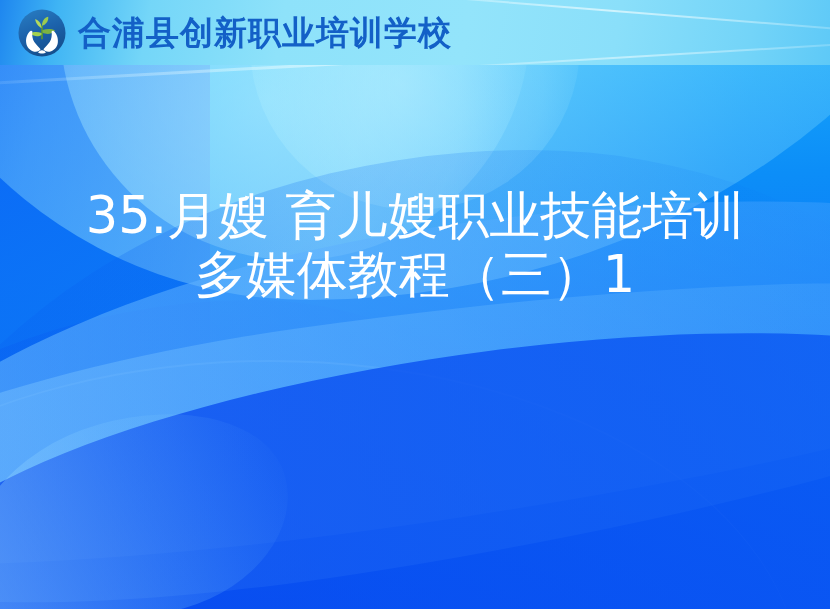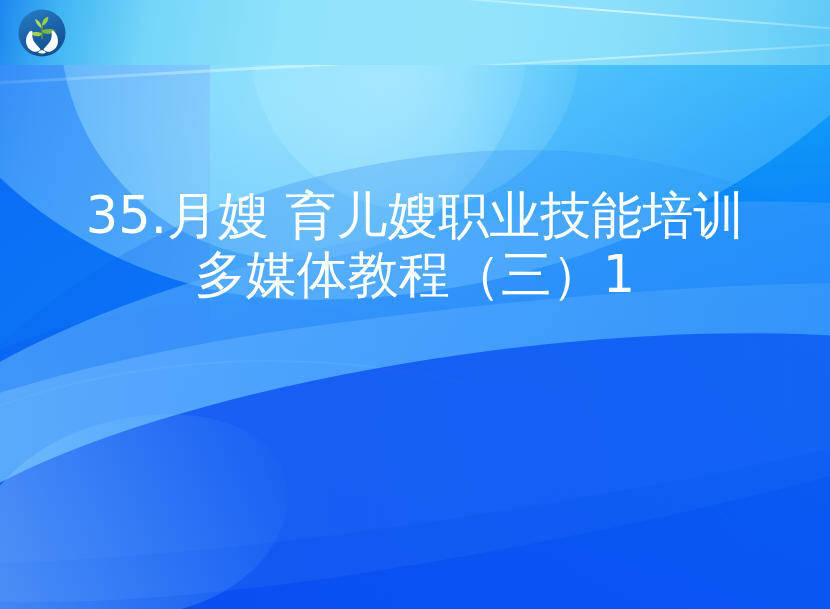--- a/index.html
+++ b/index.html
@@ -346,20 +346,21 @@
         <path d="M26 46 C20 50, 16 60, 17 70 C18 80, 25 87, 34 89 C40 90, 45 88, 47 84
                  C44 80, 38 75, 34 69 C30 63, 29 54, 30 47 C29 45, 27 45, 26 46 Z" fill="#ffffff"></path>
 
         <path d="M74 46 C80 50, 84 60, 83 70 C82 80, 75 87, 66 89 C60 90, 55 88, 53 84
                  C56 80, 62 75, 66 69 C70 63, 71 54, 70 47 C71 45, 73 45, 74 46 Z" fill="#ffffff"></path>
 
         <path d="M50 86 C46 86, 43 88, 42 91 C45 93, 55 93, 58 91 C57 88, 54 86, 50 86 Z" fill="#ffffff"></path>
       </svg>
     </div>
 
+    <div class="school-name">合浦县创新职业培训学校</div>
   </div>
 
   <div class="title-block">
     <div class="title-line title-line-1">35.月嫂 育儿嫂职业技能培训</div>
     <div class="title-line title-line-2">多媒体教程（三）1</div>
   </div>
 
 </div>
 
 </body></html>

